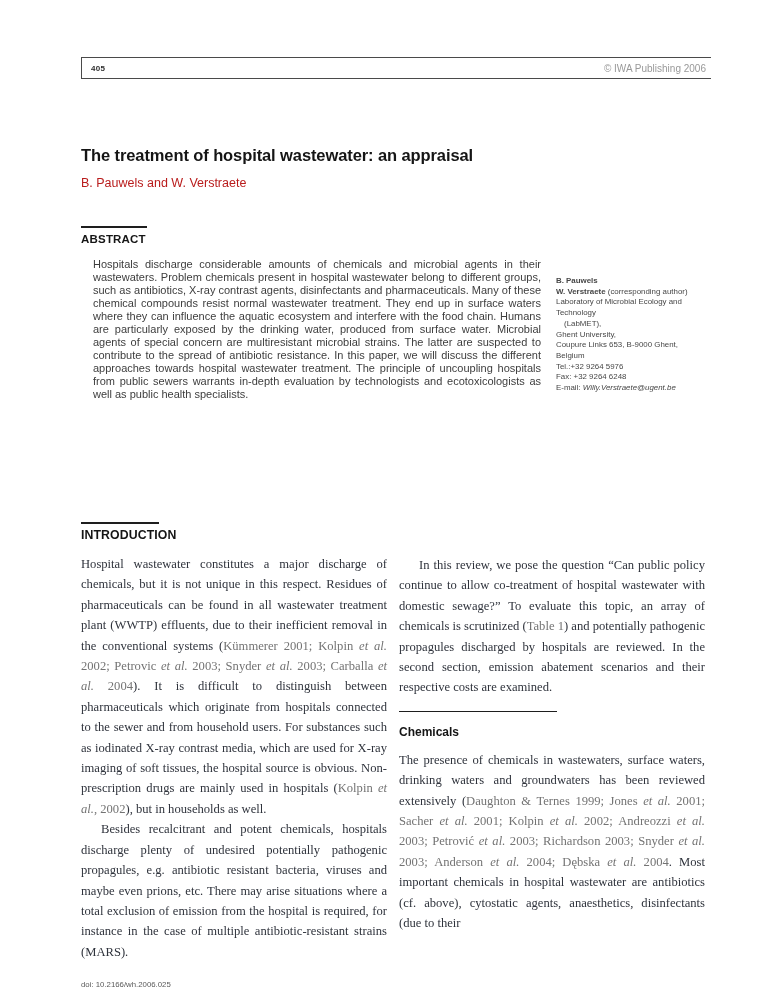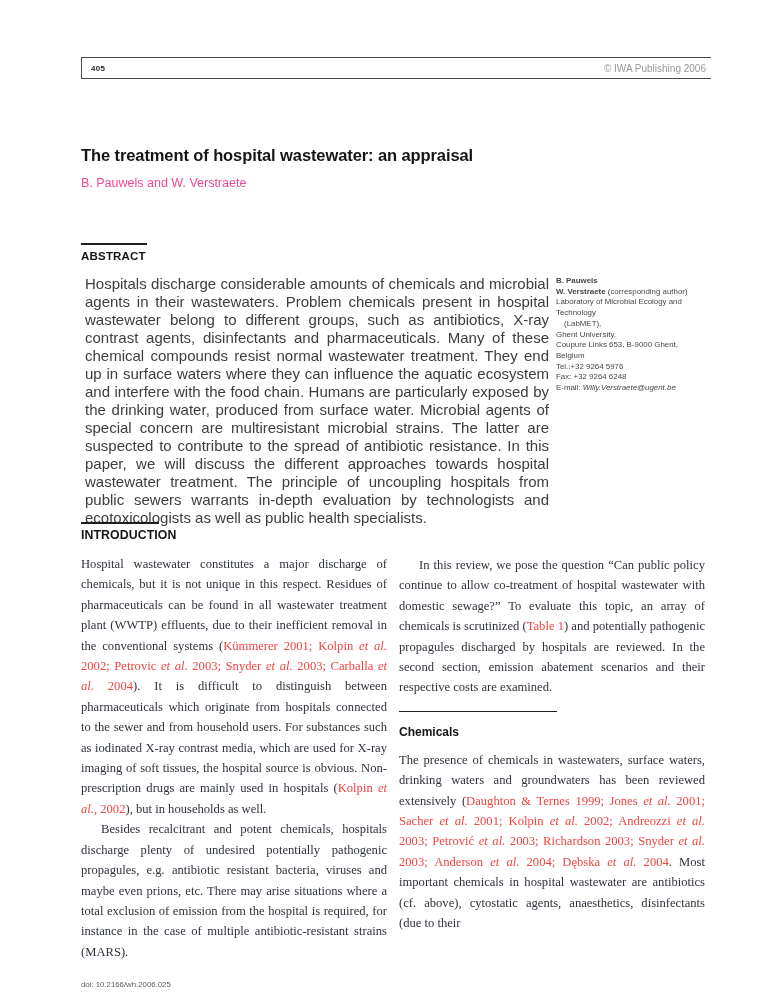--- a/index.html
+++ b/index.html
@@ -12,42 +12,42 @@
        display:flex;align-items:center;}
   .pno{font-size:8px;font-weight:bold;color:#2e2e2e;padding-left:9px;letter-spacing:.3px;}
   .spacer{flex:1;}
   .copy{font-size:10px;color:#999;margin-right:5px;}
   .badge{height:100%;background:#0f0f0f;color:#fff;display:flex;align-items:center;
          padding:0 9px;font-size:7.8px;font-weight:bold;letter-spacing:.2px;box-sizing:border-box;}
   .bsep{display:inline-block;width:1px;height:11px;background:#c5c5c5;margin:0 6px;}
 
   .title{position:absolute;left:81px;top:146px;margin:0;font-size:16.5px;font-weight:bold;
          color:#151515;letter-spacing:-.1px;text-align:center;}
-  .authors{position:absolute;left:81px;top:176px;font-size:12.5px;color:#ec4899;}
+  .authors{position:absolute;left:81px;top:176px;font-size:12.5px;color:#b91c1c;}
 
   .rule{border-top:2px solid #1e1e1e;height:0;}
 
   
-  .abstract{position:absolute;left:81px;top:243px;width:472px;}
+  .abstract{position:absolute;left:81px;top:226px;width:472px;}
   .r-abs{width:66px;margin-bottom:5px;}
   .shead{margin:0;font-size:11.5px;font-weight:bold;color:#151515;letter-spacing:.2px;}
-  .abs-text{margin:13px 4px 0;font-size:15px;line-height:18px;color:#3d3d3d;text-align:justify;}
+  .abs-text{margin:13px 12px 0;font-size:11px;line-height:13px;color:#3d3d3d;text-align:justify;}
   .kw{display:flex;font-size:10.6px;color:#3d3d3d;line-height:18.6px;}
   .kw-label{font-weight:bold;font-size:9.6px;white-space:nowrap;padding-top:2px;color:#1e1e1e;}
   .kw-bar{width:1px;background:#8a8a8a;margin:3px 8px;}
   .kw-text{width:372px;}
 
   
   .authinfo{position:absolute;left:556px;top:276px;width:164px;font-size:7.9px;
             line-height:10.7px;color:#474747;}
   .ai-indent{padding-left:8px;}
 
   .bd{font-weight:bold;}
   .it{font-style:italic;}
-  .cite{color:#ef4444;}
+  .cite{color:#737373;}
 
   
   .cols{position:absolute;left:81px;top:522px;width:632px;display:flex;gap:12px;}
   .col{width:306px;}
   .r-intro{width:78px;margin-bottom:4px;}
   .shead2{margin:0 0 12px;font-size:12.3px;font-weight:bold;color:#151515;letter-spacing:.1px;}
   .col-right{padding-top:33px;box-sizing:border-box;}
   .body{margin:0;font-family:"Liberation Serif",serif;font-size:12.6px;line-height:20.4px;
         color:#2f333c;text-align:justify;}
   .indent{text-indent:20px;}

